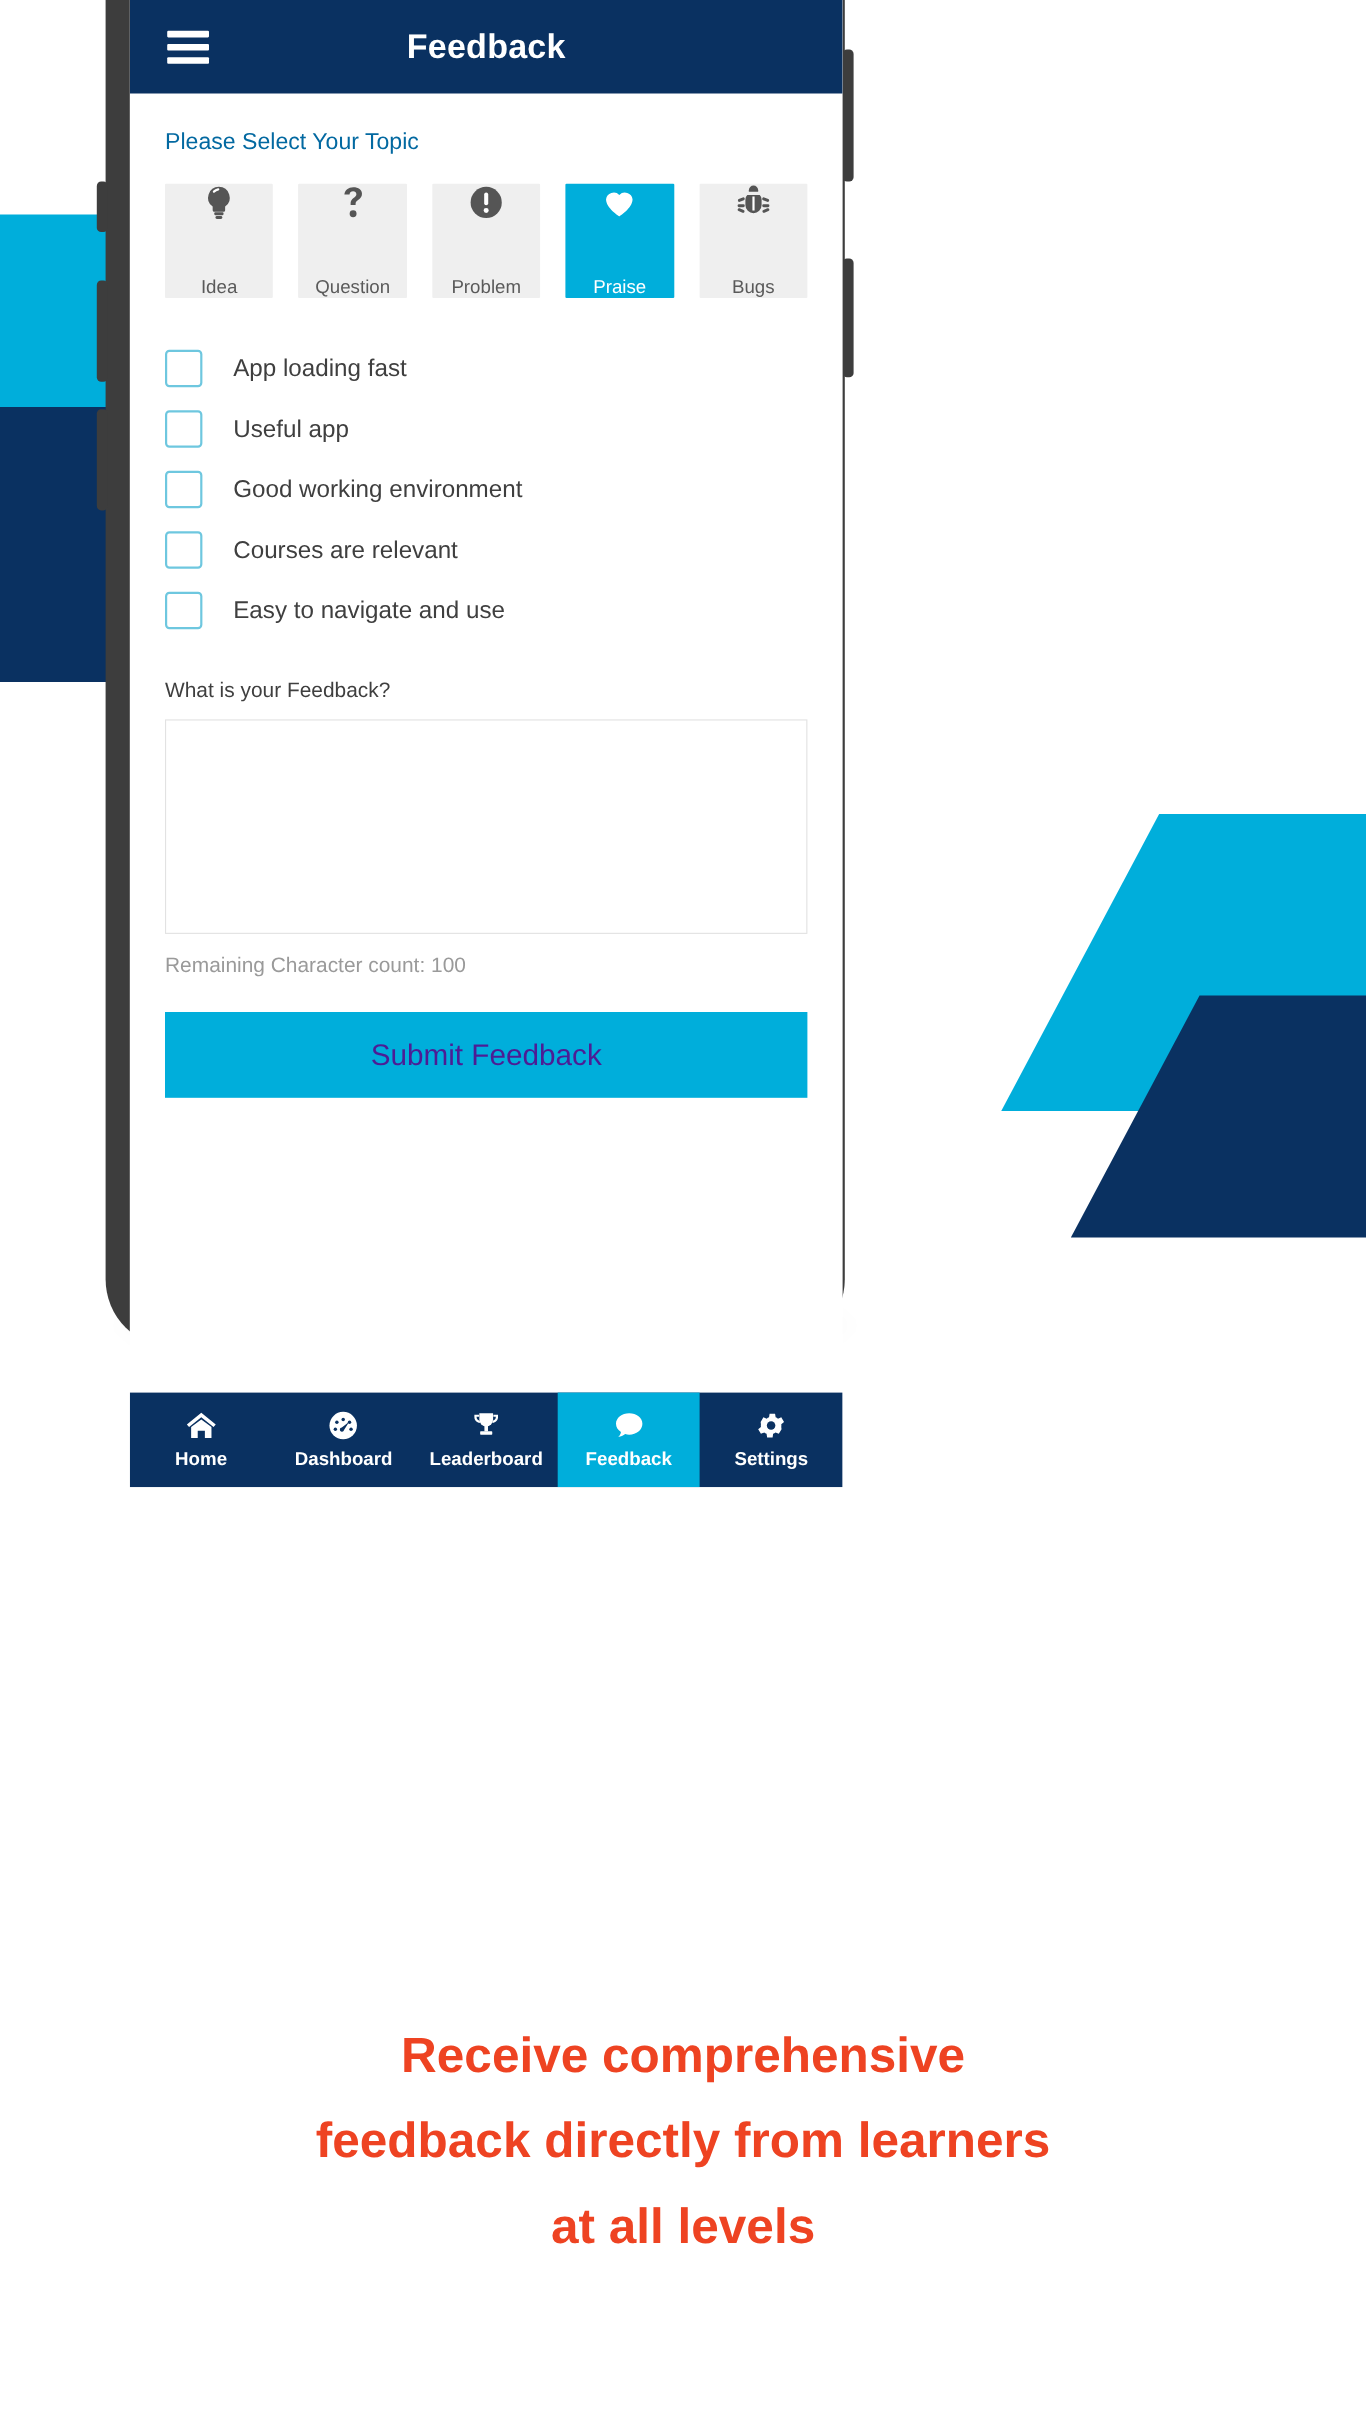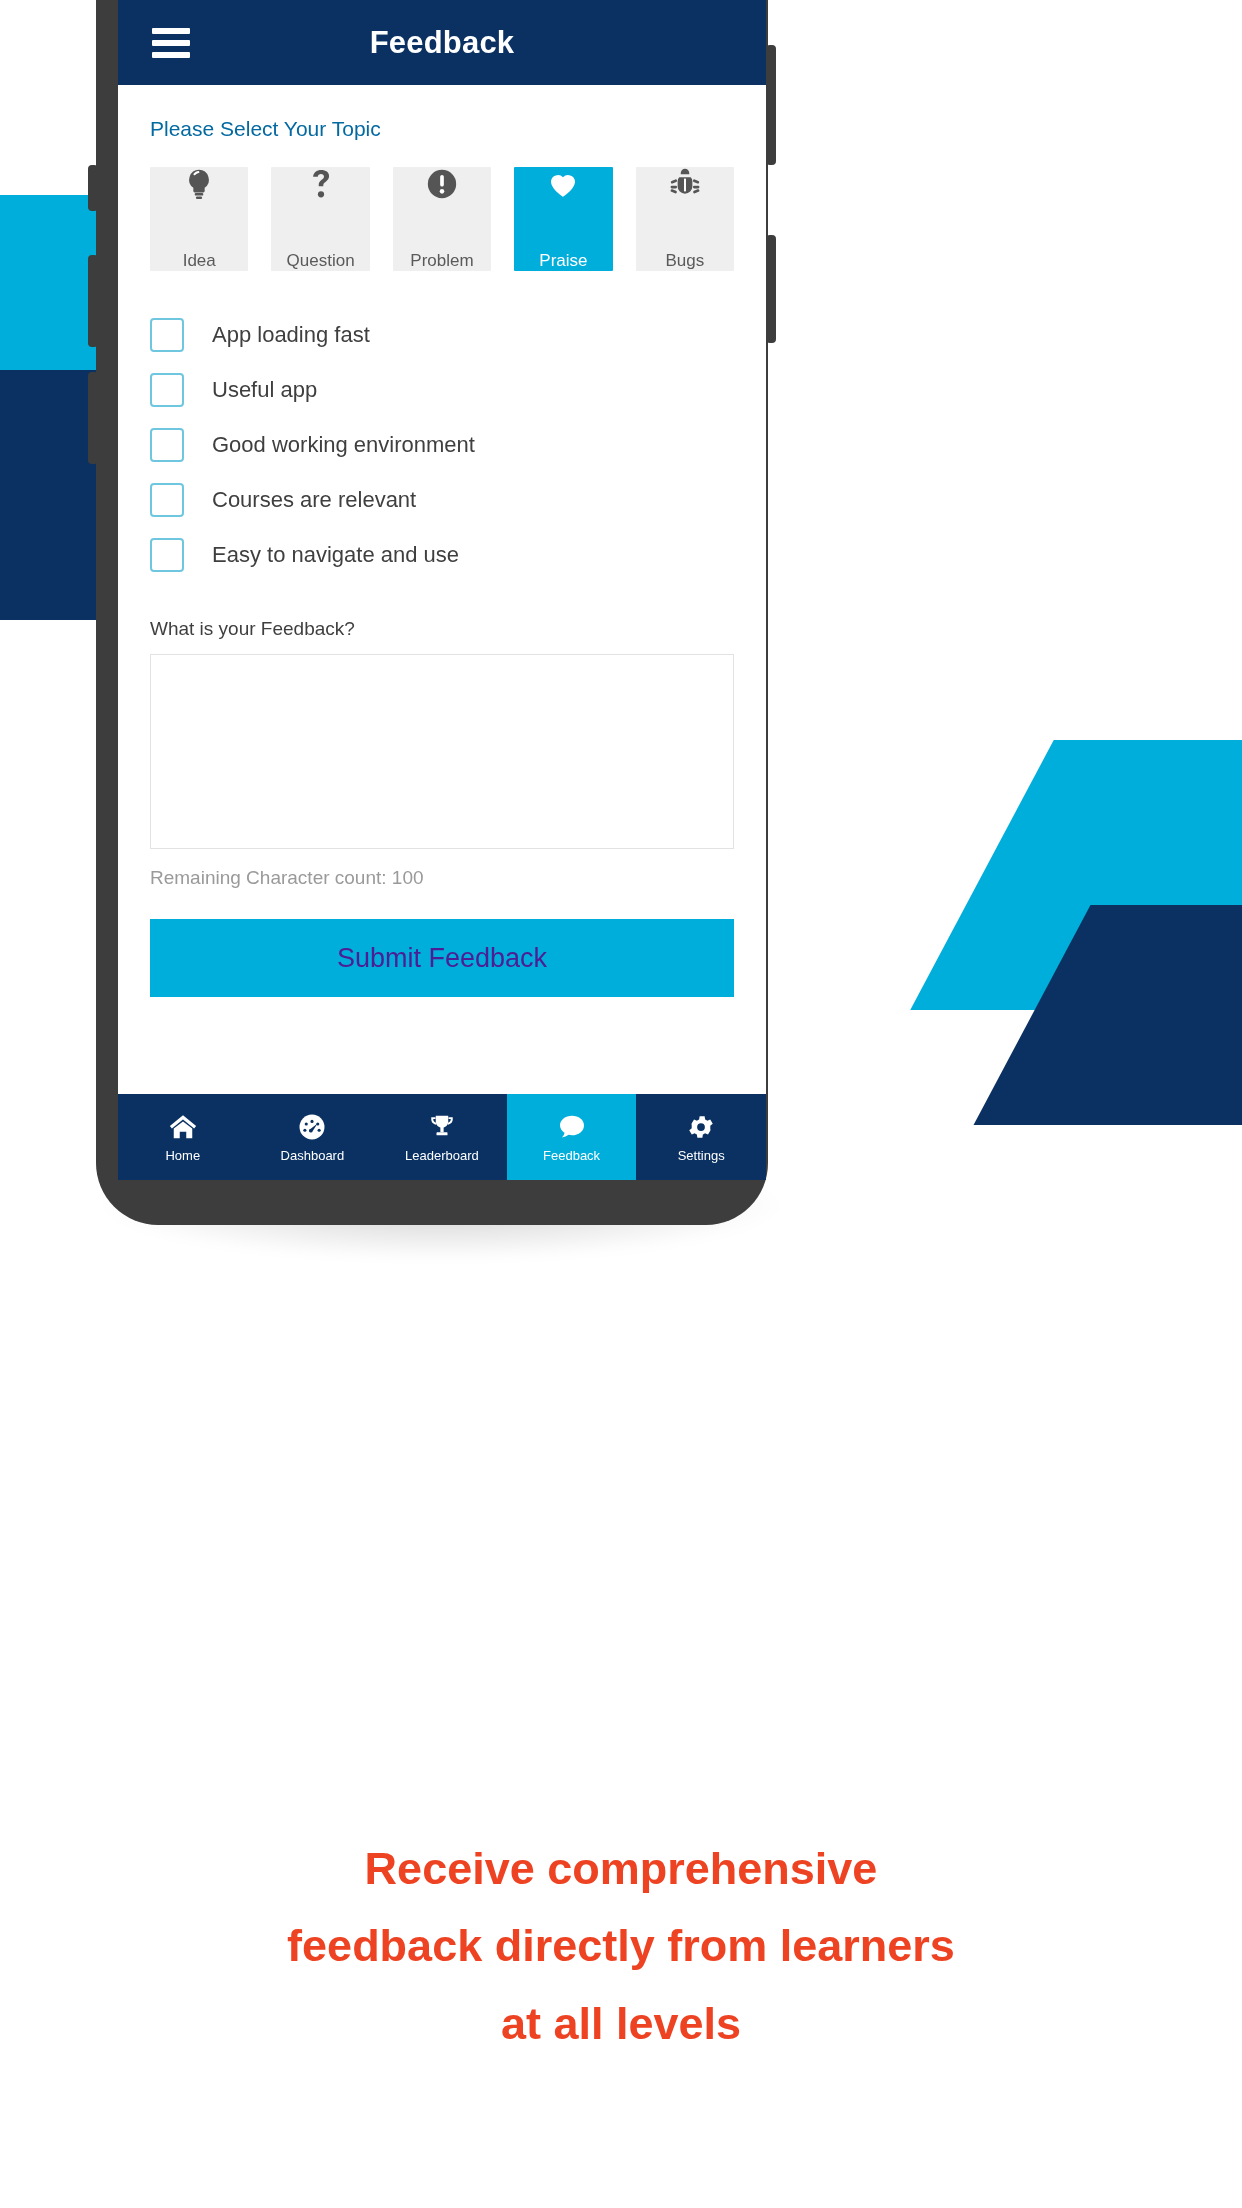--- a/index.html
+++ b/index.html
@@ -51,21 +51,21 @@
     position: absolute; background: #3D3D3D; border-radius: 4px;
   }
   .btn-left-1  { left: -8px;  top: 205px; width: 10px; height: 46px; }
   .btn-left-2  { left: -8px;  top: 295px; width: 10px; height: 92px; }
   .btn-left-3  { left: -8px;  top: 412px; width: 10px; height: 92px; }
   .btn-right-1 { right: -8px; top: 85px;  width: 10px; height: 120px; }
   .btn-right-2 { right: -8px; top: 275px; width: 10px; height: 108px; }
 
   .screen {
     position: absolute; left: 22px; top: 40px;
-    width: 648px; height: 1180px;
+    width: 648px; height: 1352px;
     background: #ffffff;
     overflow: hidden;
   }
 
   
   .app-header {
     position: relative; height: 85px; background: #0A3161;
     display: flex; align-items: center;
   }
   .hamburger {
@@ -130,21 +130,21 @@
     background: #0A3161; display: flex;
   }
   .nav-item {
     flex: 1; display: flex; flex-direction: column;
     align-items: center; justify-content: center; gap: 6px;
     color: #ffffff;
   }
   .nav-item.active { background: #00AEDB; }
   .nav-icon { width: 30px; height: 30px; }
   .nav-icon svg { width: 100%; height: 100%; display: block; }
-  .nav-label { font-size: 13px; color: #ffffff; }
+  .nav-label { font-size: 17px; color: #ffffff; font-weight: bold; }
 
   
   .tagline {
     position: absolute; left: 0; top: 1830px; width: 1242px;
     text-align: center; color: #EE4322;
     font-size: 45px; font-weight: bold; line-height: 1.72;
     padding: 0 76px;
   }
   .tagline .tl { display: block; }
 </style>

